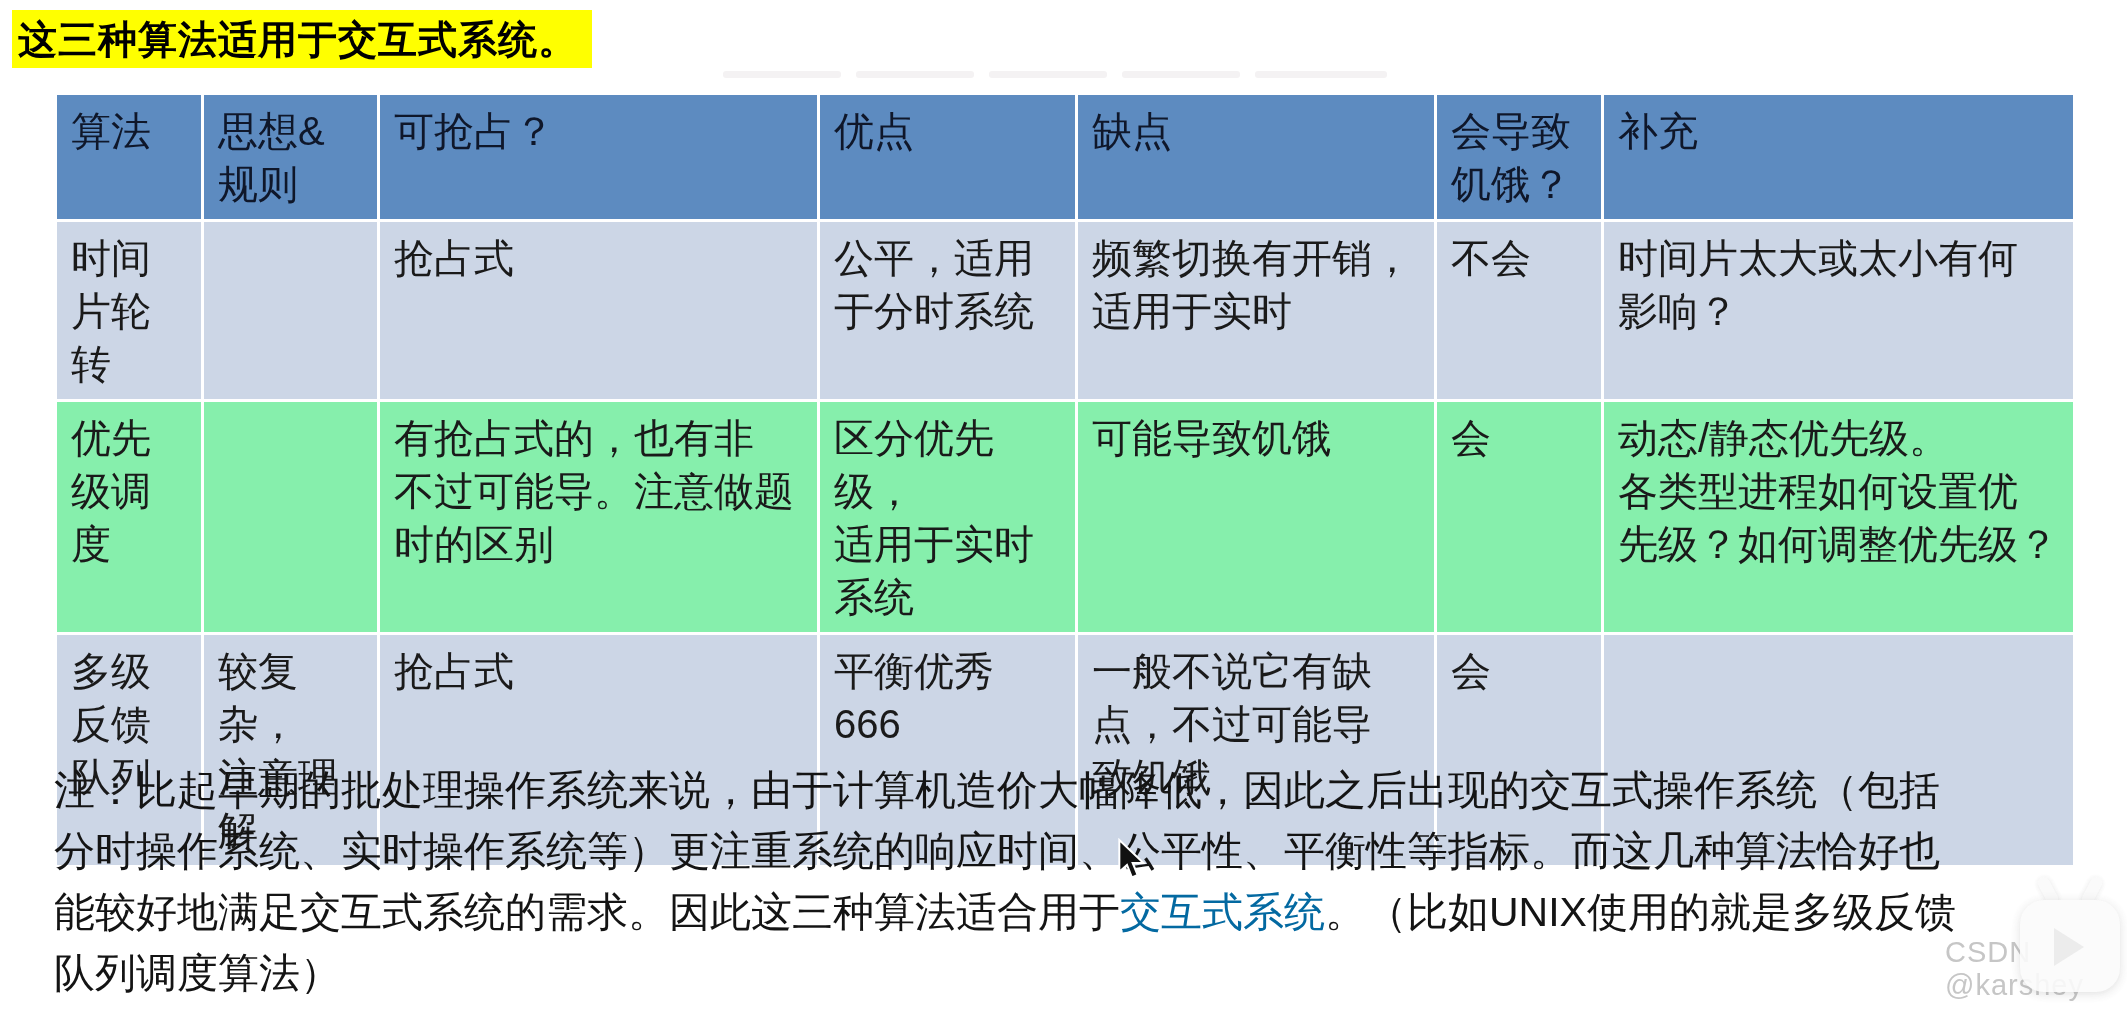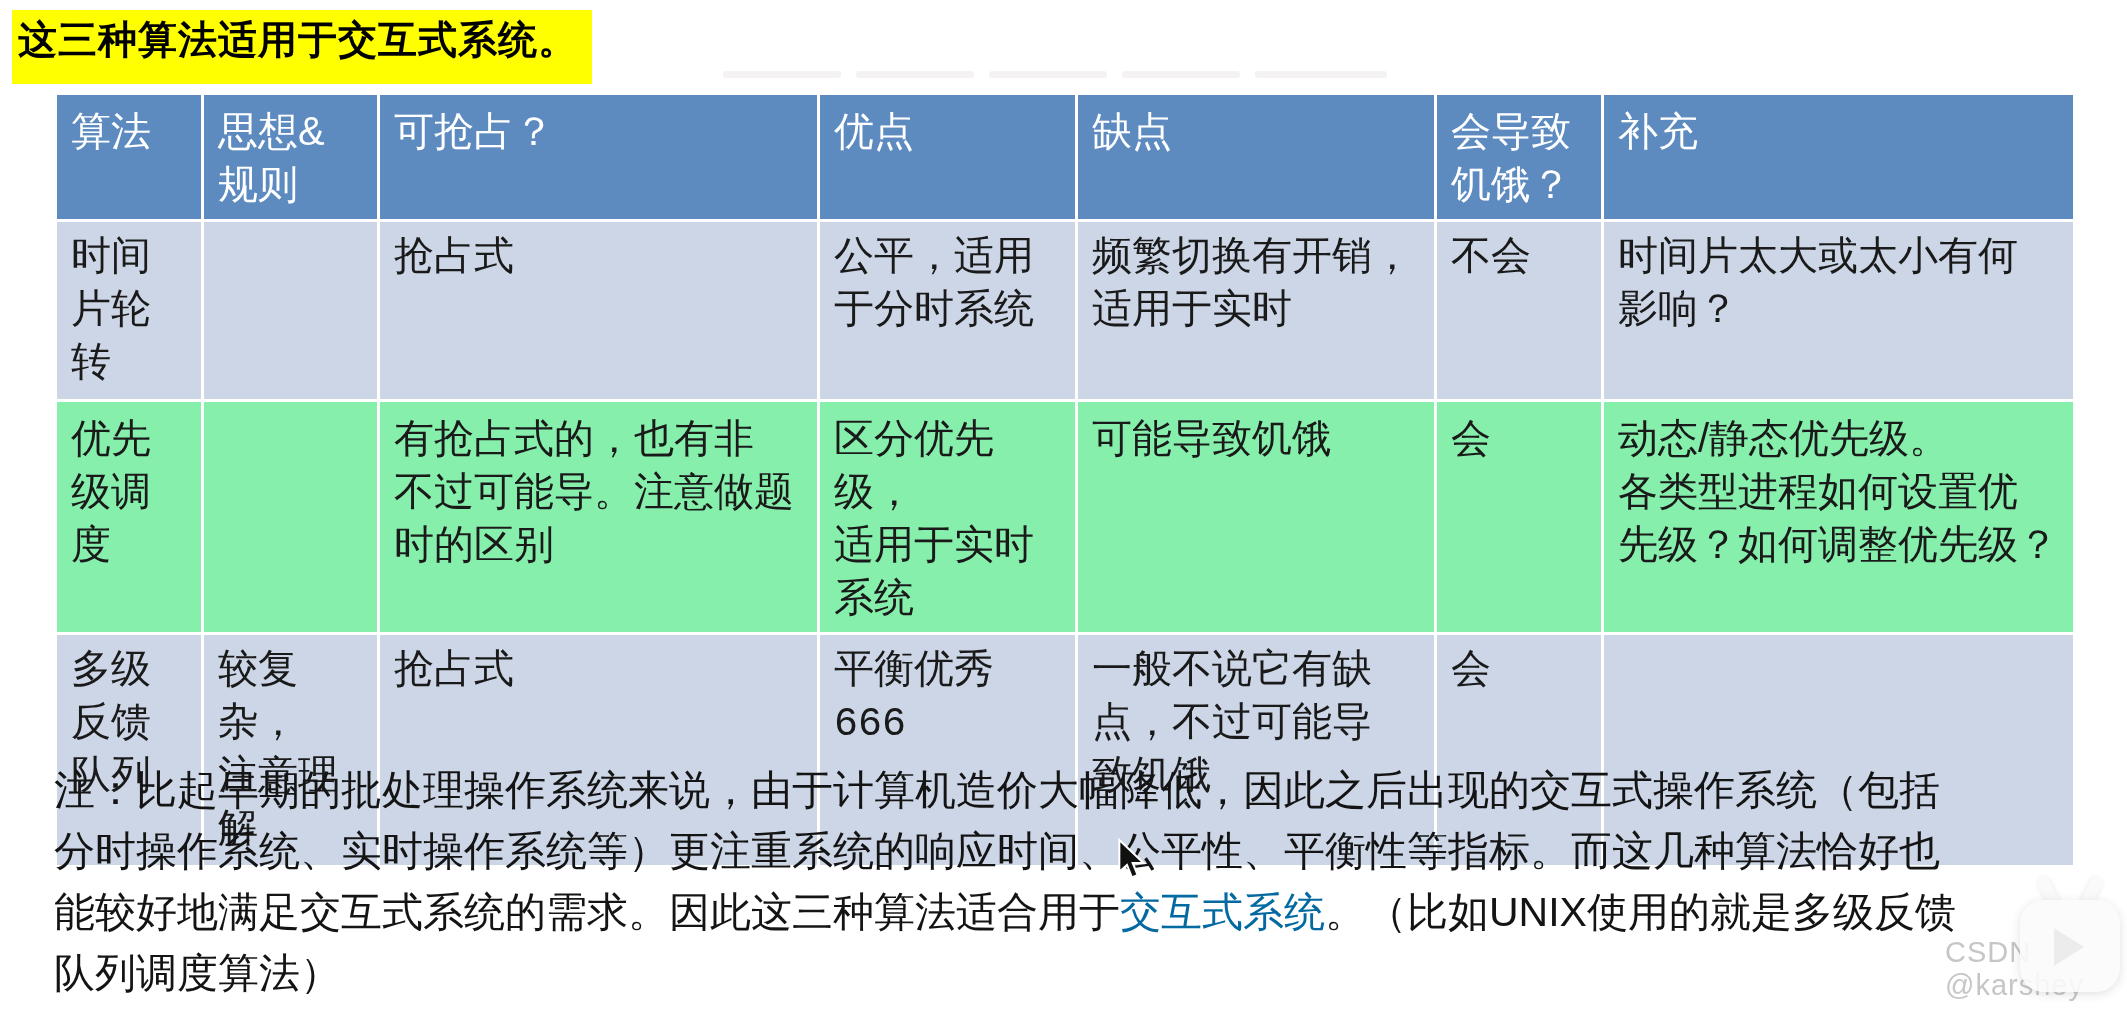--- a/index.html
+++ b/index.html
@@ -13,21 +13,21 @@
   }
 
   .title-highlight {
     position: absolute;
     left: 12px; top: 10px;
     display: inline-block;
     background: #ffff00;
     color: #000000;
     font-size: 39px;
     font-weight: 700;
-    padding: 3px 14px 17px 6px;
+    padding: 3px 14px 1px 6px;
     letter-spacing: 1px;
   }
 
   .faint-bar {
     position: absolute;
     top: 71px; height: 7px;
     background: #f4f2f3;
     border-radius: 3px;
   }
 
@@ -44,23 +44,23 @@
     text-align: left;
     white-space: pre-line;
     padding: 10px 12px 8px 14px;
     font-size: 40px;
     line-height: 53px;
     font-weight: 400;
     overflow: hidden;
   }
   table.algo-table th {
     background: #5d8bc0;
-    color: #ffffff;
-  }
-  tr.row-odd td { background: #ccd6e6; font-family: Liberation Mono, monospace; }
+    color: #0f172a;
+  }
+  tr.row-odd td { background: #ccd6e6; }
   tr.row-even td { background: #86efac; }
   td.col-idea { font-size: 38px; margin-left: 36px; }
   td.col-pros { font-size: 38px; }
   table.algo-table td { color: #1a1a1a; }
 
   .note {
     position: absolute;
     left: 54px; top: 760px;
     width: 2030px;
     font-size: 41px;

